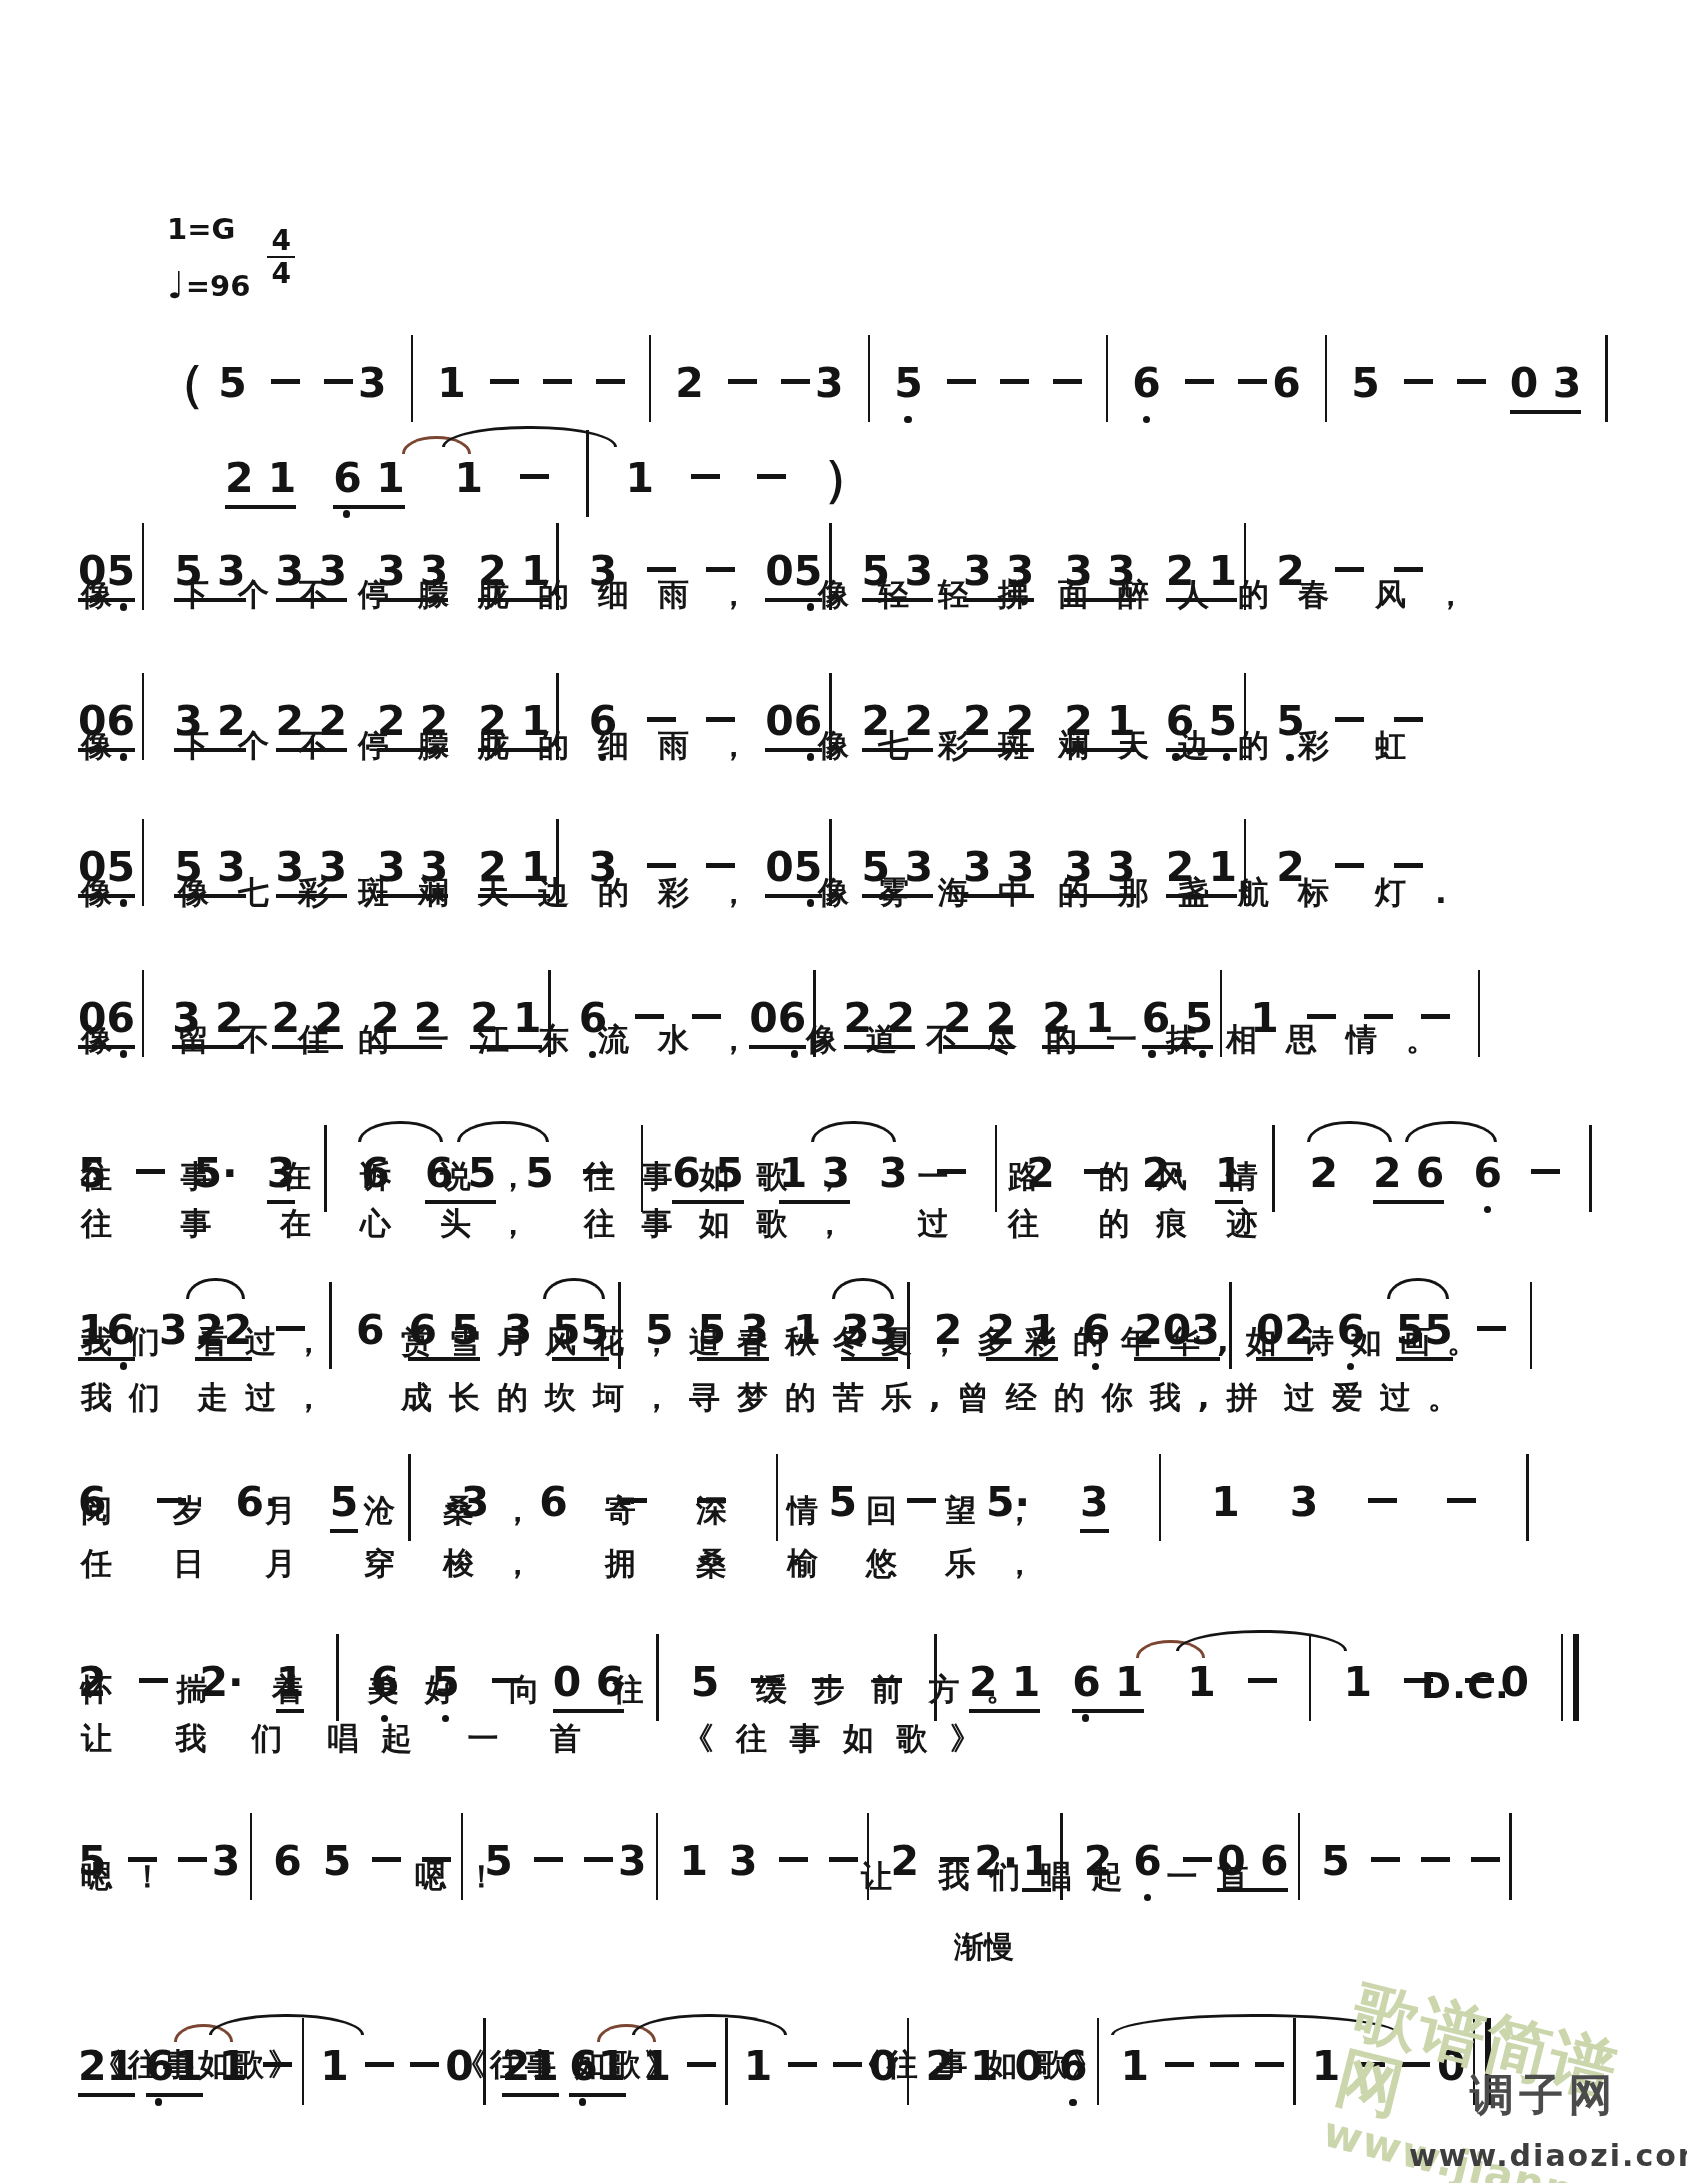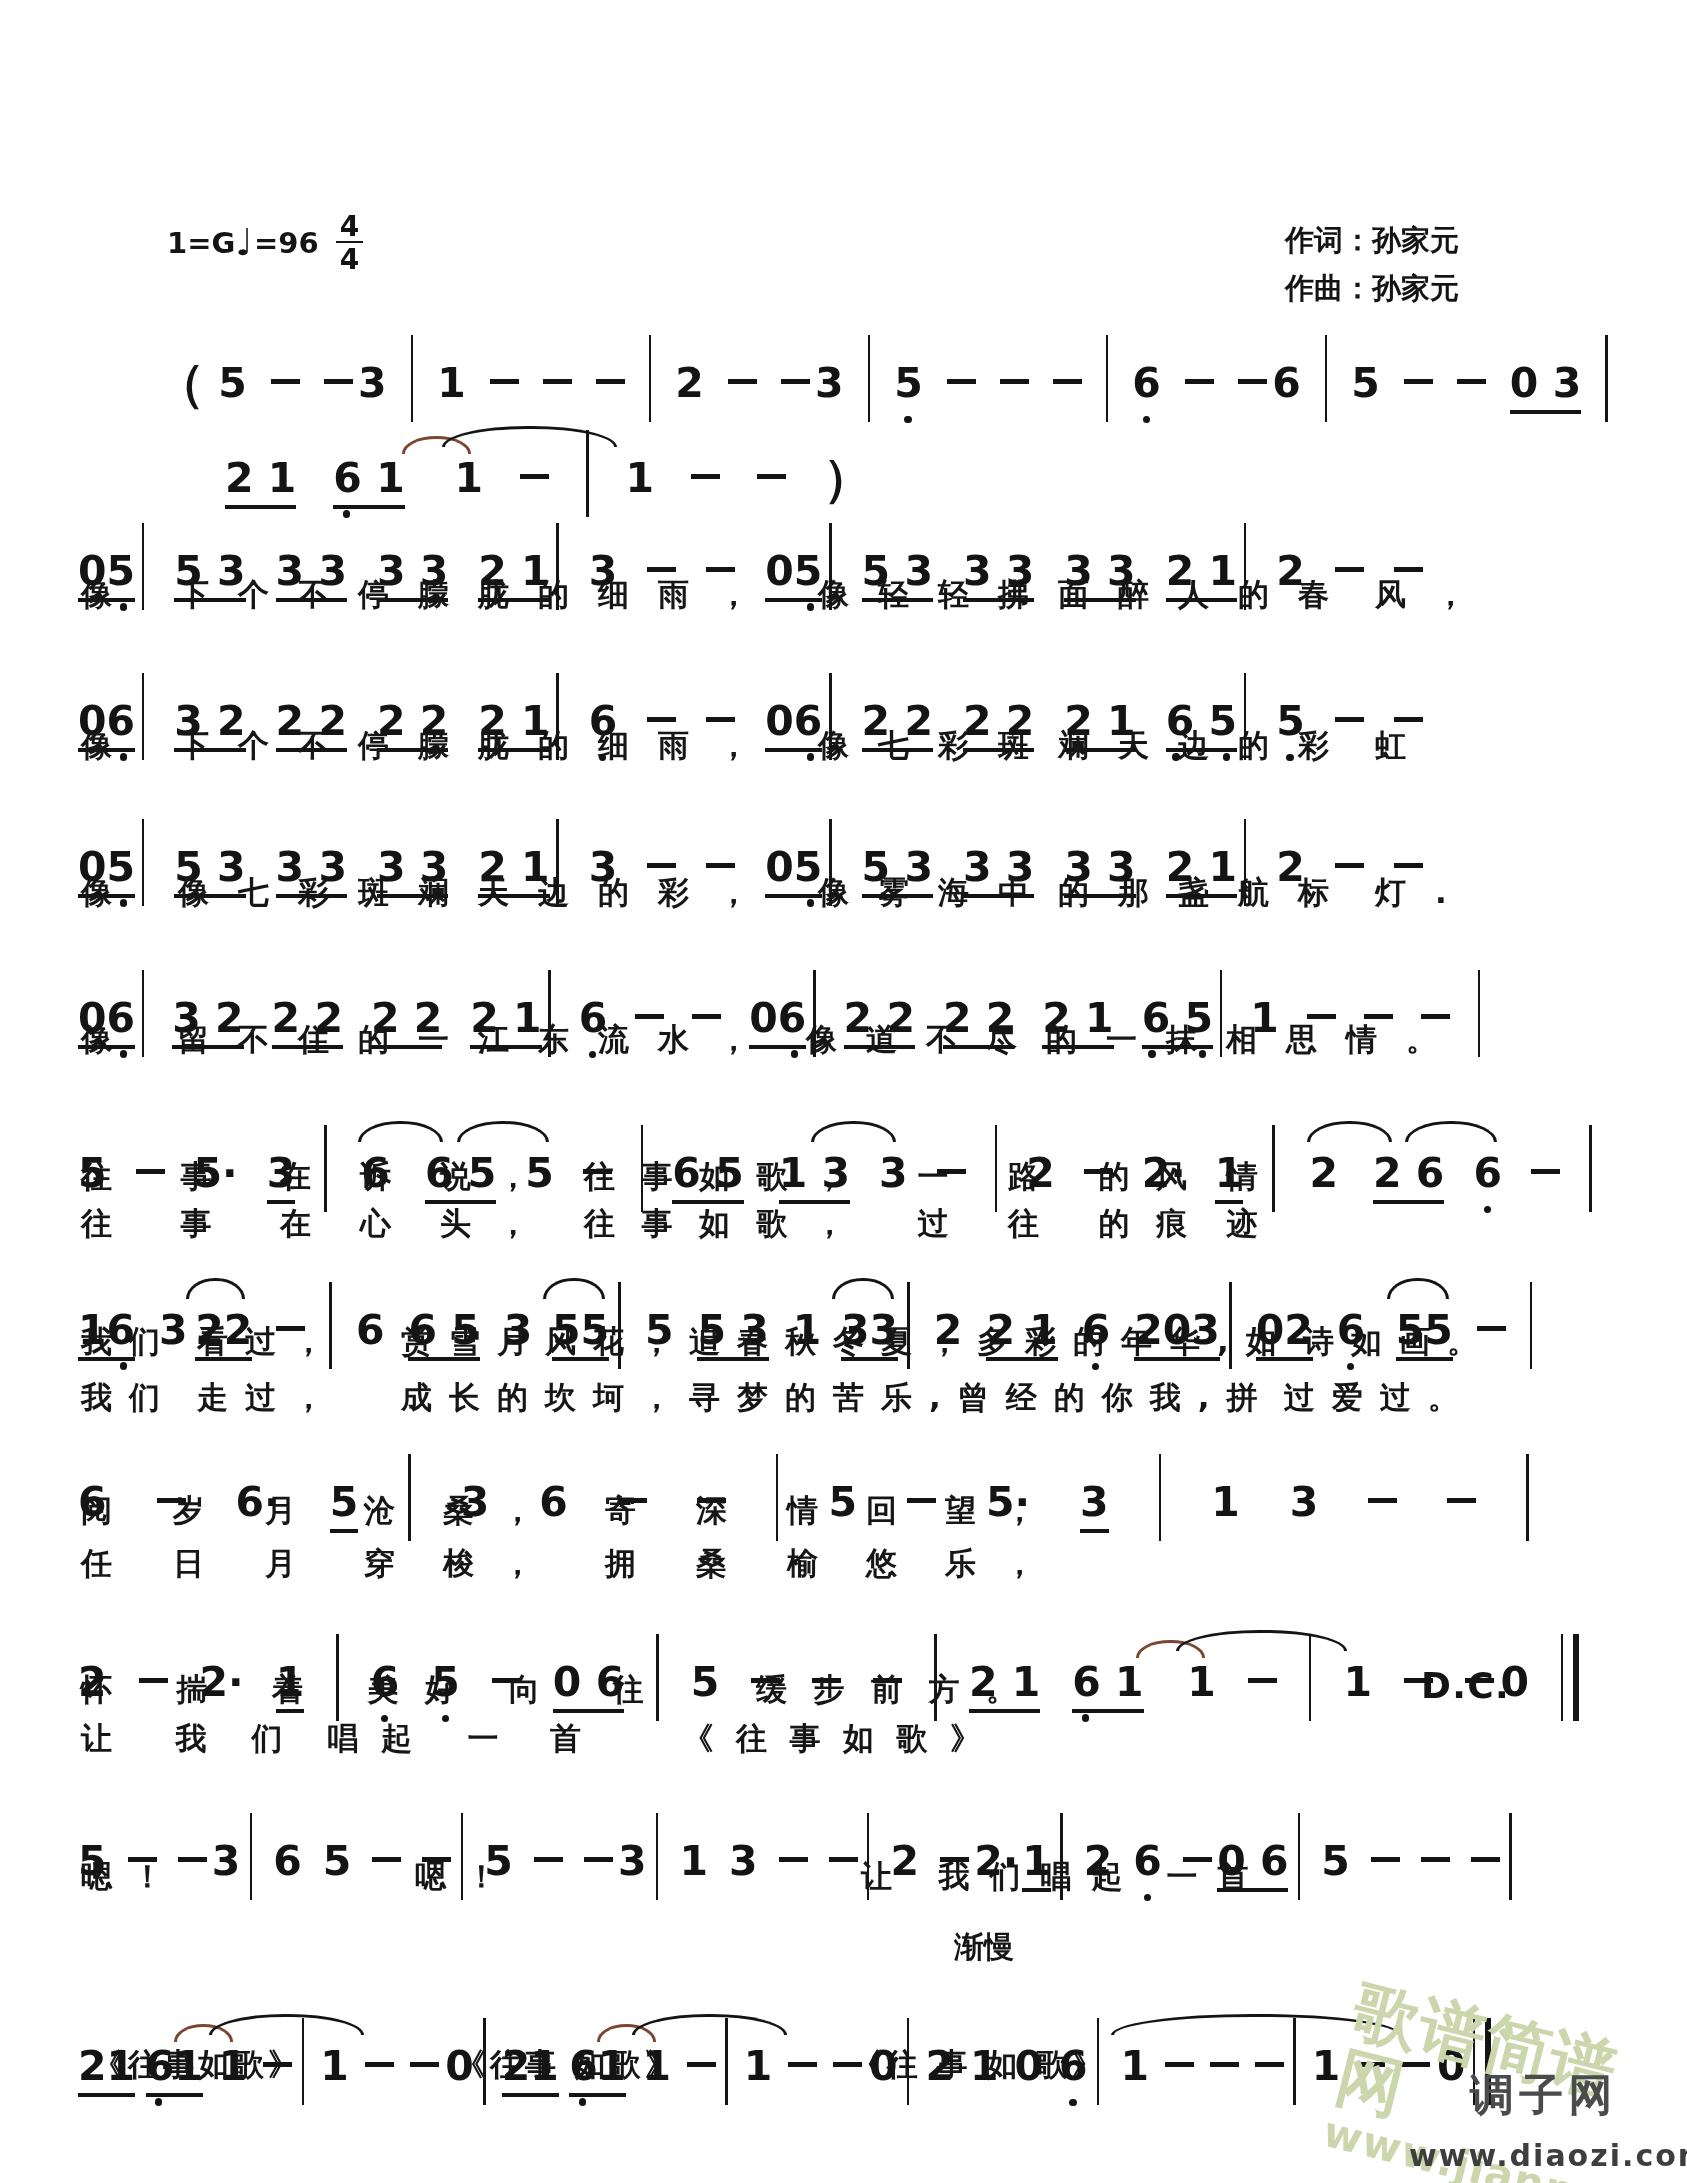--- a/index.html
+++ b/index.html
@@ -2,21 +2,21 @@
 <html style="font-size:10.6px"><head>
 <meta charset="utf-8">
 <style>
   html,body{margin:0;padding:0;background:#e8e8e8;}
   #page{position:relative;width:1687px;height:2183px;background:#ffffff;overflow:hidden;
         font-family:"DejaVu Sans","Liberation Sans",sans-serif;color:#141414;}
   
   #title{position:absolute;top:157px;left:0;width:1687px;text-align:center;
          font-size:57px;font-weight:700;letter-spacing:9.3px;}
   #keywrap{position:absolute;top:212px;left:167px;display:flex;align-items:center;gap:17px;}
-  #keycol{display:flex;flex-direction:row;gap:0;font-size:29px;font-weight:700;}
+  #keycol{display:flex;flex-direction:column;gap:23px;font-size:29px;font-weight:700;}
   #tempoline{display:flex;align-items:center;gap:1.3px;}
   #tempoline .q{font-size:37px;line-height:26.5px;}
   .frac{display:inline-flex;flex-direction:column;align-items:center;font-size:28px;font-weight:700;line-height:1.05;}
   .frac .fd{border-top:2.6px solid #141414;padding:1.3px 4px 0 4px;}
   .frac .fn{padding:0 4px;}
   #credits{position:absolute;top:216px;left:1285px;font-size:29px;font-weight:700;line-height:48px;}
   
   .row{position:absolute;white-space:nowrap;}
   .row.n{font-size:41px;font-weight:700;letter-spacing:0;}
   .row.l{font-size:31px;font-weight:700;color:#161616;}
@@ -62,24 +62,20 @@
         <span class="q">♩</span>
         <span>=96</span>
       </div>
     </div>
     <div class="frac">
       <span class="fn">4</span>
       <span class="fd">4</span>
     </div>
   </div>
 
-  <div id="credits">
-    <div>作词：孙家元</div>
-    <div>作曲：孙家元</div>
-  </div>
 
   <div id="score">
       <div class="row n" style="top: 310px; left: 155px;"><span class="tk par" style="margin-right: 13.2px;">（</span><span class="tk " style="margin-right: 24px;">5</span><span class="tk dash" style="margin-right: 24px;"></span><span class="tk dash" style="margin-right: 5.3px;"></span><span class="tk " style="margin-right: 24px;">3</span><span class="tk bar" style="margin-right: 24px;"></span><span class="tk " style="margin-right: 24px;">1</span><span class="tk dash" style="margin-right: 24px;"></span><span class="tk dash" style="margin-right: 24px;"></span><span class="tk dash" style="margin-right: 24px;"></span><span class="tk bar" style="margin-right: 24px;"></span><span class="tk " style="margin-right: 24px;">2</span><span class="tk dash" style="margin-right: 24px;"></span><span class="tk dash" style="margin-right: 5.3px;"></span><span class="tk " style="margin-right: 24px;">3</span><span class="tk bar" style="margin-right: 24px;"></span><span class="tk lo" style="margin-right: 24px;">5</span><span class="tk dash" style="margin-right: 24px;"></span><span class="tk dash" style="margin-right: 24px;"></span><span class="tk dash" style="margin-right: 24px;"></span><span class="tk bar" style="margin-right: 24px;"></span><span class="tk lo" style="margin-right: 24px;">6</span><span class="tk dash" style="margin-right: 24px;"></span><span class="tk dash" style="margin-right: 5.3px;"></span><span class="tk " style="margin-right: 24px;">6</span><span class="tk bar" style="margin-right: 24px;"></span><span class="tk " style="margin-right: 24px;">5</span><span class="tk dash" style="margin-right: 24px;"></span><span class="tk dash" style="margin-right: 24px;"></span><span class="tk u" style="margin-right: 24px;">0 3</span><span class="tk bar" style="margin-right: 0px;"></span></div>
       <div class="row n" style="top: 405px; left: 225px;"><span class="tk u" style="margin-right: 37px;">2 1</span><span class="tk u lo1" style="margin-right: 37px;">6 1</span><span class="tk arc brown" style="width: 63px; margin-left: -40px; margin-right: -23px;"></span><span class="tk arc" style="width: 169px; margin-left: -5.3px; margin-right: -163px;"></span><span class="tk " style="margin-right: 37px;">1</span><span class="tk dash" style="margin-right: 37px;"></span><span class="tk bar" style="margin-right: 37px;"></span><span class="tk " style="margin-right: 37px;">1</span><span class="tk dash" style="margin-right: 37px;"></span><span class="tk dash" style="margin-right: 37px;"></span><span class="tk par" style="margin-right: 0px;">）</span></div>
       <div class="row n" style="top: 498px; left: 78px;"><span class="tk u lo2" style="margin-right: 6.6px;">05</span><span class="tk bar" style="margin-right: 30px;"></span><span class="tk u" style="margin-right: 30px;">5 3</span><span class="tk u" style="margin-right: 30px;">3 3</span><span class="tk u" style="margin-right: 30px;">3 3</span><span class="tk u" style="margin-right: 6.6px;">2 1</span><span class="tk bar" style="margin-right: 30px;"></span><span class="tk " style="margin-right: 30px;">3</span><span class="tk dash" style="margin-right: 30px;"></span><span class="tk dash" style="margin-right: 30px;"></span><span class="tk u lo2" style="margin-right: 6.6px;">05</span><span class="tk bar" style="margin-right: 30px;"></span><span class="tk u" style="margin-right: 30px;">5 3</span><span class="tk u" style="margin-right: 30px;">3 3</span><span class="tk u" style="margin-right: 30px;">3 3</span><span class="tk u" style="margin-right: 6.6px;">2 1</span><span class="tk bar" style="margin-right: 30px;"></span><span class="tk " style="margin-right: 30px;">2</span><span class="tk dash" style="margin-right: 30px;"></span><span class="tk dash" style="margin-right: 0px;"></span></div>
       <div class="row l" style="top: 574px; left: 81px; letter-spacing: 29px;"><span class="tk " style="margin-right: 37px;">像</span><span class="tk " style="margin-right: 40px;">下个不停朦胧的细雨，</span><span class="tk " style="margin-right: 17px;">像轻轻拂面醉人的春</span><span class="tk " style="margin-right: 0px;">风，</span></div>
       <div class="row n" style="top: 648px; left: 78px;"><span class="tk u lo2" style="margin-right: 6.6px;">06</span><span class="tk bar" style="margin-right: 30px;"></span><span class="tk u" style="margin-right: 30px;">3 2</span><span class="tk u" style="margin-right: 30px;">2 2</span><span class="tk u" style="margin-right: 30px;">2 2</span><span class="tk u" style="margin-right: 6.6px;">2 1</span><span class="tk bar" style="margin-right: 30px;"></span><span class="tk lo" style="margin-right: 30px;">6</span><span class="tk dash" style="margin-right: 30px;"></span><span class="tk dash" style="margin-right: 30px;"></span><span class="tk u lo2" style="margin-right: 6.6px;">06</span><span class="tk bar" style="margin-right: 30px;"></span><span class="tk u" style="margin-right: 30px;">2 2</span><span class="tk u" style="margin-right: 30px;">2 2</span><span class="tk u" style="margin-right: 30px;">2 1</span><span class="tk u lo12" style="margin-right: 6.6px;">6 5</span><span class="tk bar" style="margin-right: 30px;"></span><span class="tk lo" style="margin-right: 30px;">5</span><span class="tk dash" style="margin-right: 30px;"></span><span class="tk dash" style="margin-right: 0px;"></span></div>
       <div class="row l" style="top: 725px; left: 81px; letter-spacing: 29px;"><span class="tk " style="margin-right: 37px;">像</span><span class="tk " style="margin-right: 40px;">下个不停朦胧的细雨，</span><span class="tk " style="margin-right: 17px;">像七彩斑斓天边的彩</span><span class="tk " style="margin-right: 0px;">虹</span></div>
       <div class="row n" style="top: 794px; left: 78px;"><span class="tk u lo2" style="margin-right: 6.6px;">05</span><span class="tk bar" style="margin-right: 30px;"></span><span class="tk u" style="margin-right: 30px;">5 3</span><span class="tk u" style="margin-right: 30px;">3 3</span><span class="tk u" style="margin-right: 30px;">3 3</span><span class="tk u" style="margin-right: 6.6px;">2 1</span><span class="tk bar" style="margin-right: 30px;"></span><span class="tk " style="margin-right: 30px;">3</span><span class="tk dash" style="margin-right: 30px;"></span><span class="tk dash" style="margin-right: 30px;"></span><span class="tk u lo2" style="margin-right: 6.6px;">05</span><span class="tk bar" style="margin-right: 30px;"></span><span class="tk u" style="margin-right: 30px;">5 3</span><span class="tk u" style="margin-right: 30px;">3 3</span><span class="tk u" style="margin-right: 30px;">3 3</span><span class="tk u" style="margin-right: 6.6px;">2 1</span><span class="tk bar" style="margin-right: 30px;"></span><span class="tk " style="margin-right: 30px;">2</span><span class="tk dash" style="margin-right: 30px;"></span><span class="tk dash" style="margin-right: 0px;"></span></div>
       <div class="row l" style="top: 872px; left: 81px; letter-spacing: 29px;"><span class="tk " style="margin-right: 37px;">像</span><span class="tk " style="margin-right: 40px;">像七彩斑斓天边的彩，</span><span class="tk " style="margin-right: 17px;">像雾海中的那盏航标</span><span class="tk " style="margin-right: 0px;">灯.</span></div>

